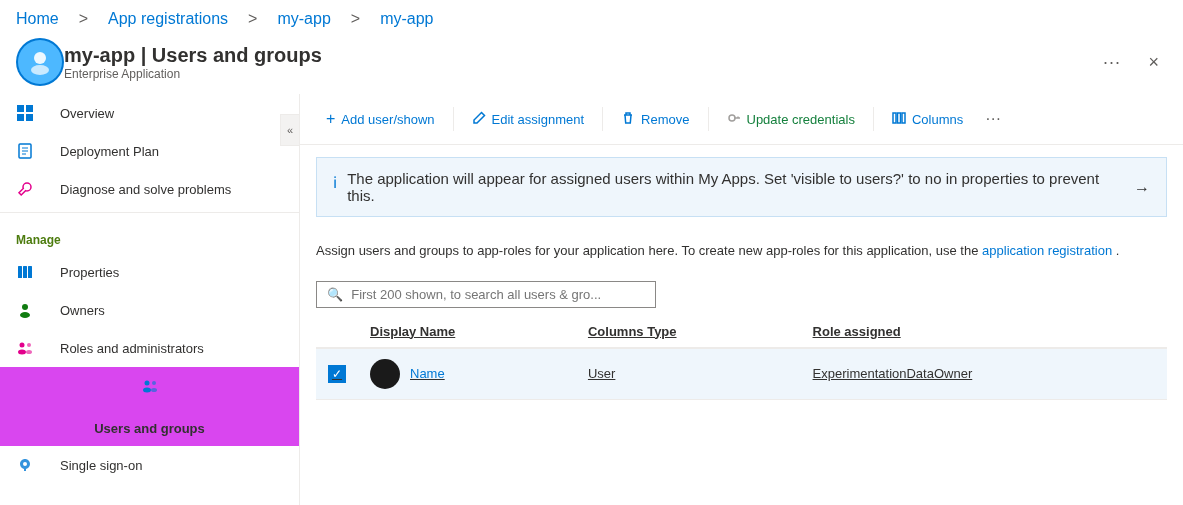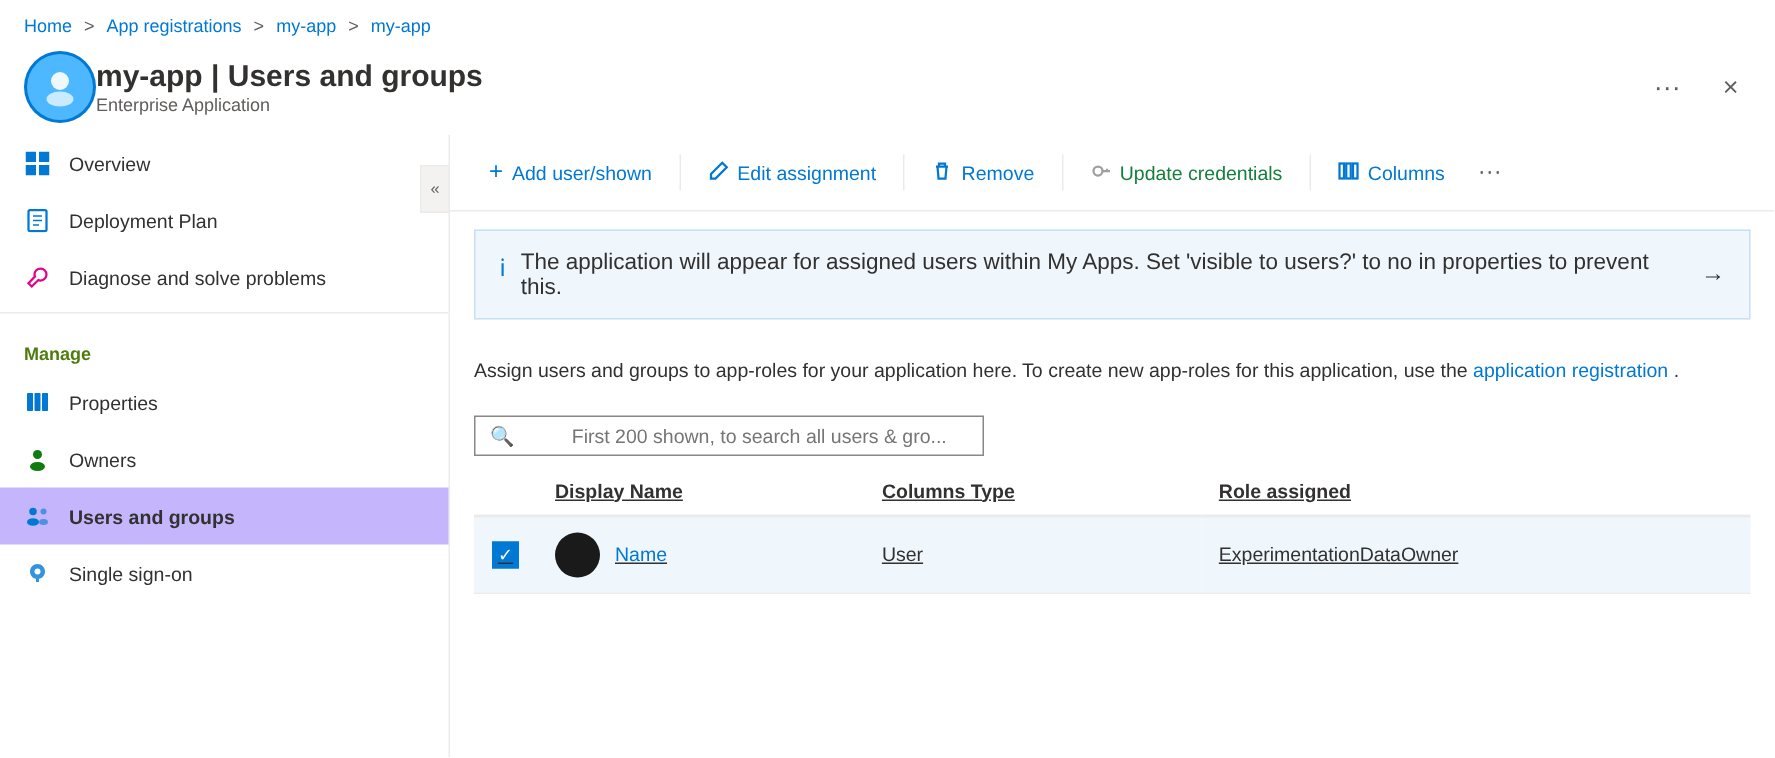--- a/index.html
+++ b/index.html
@@ -1,41 +1,41 @@
 <!DOCTYPE html>
 <html><head>
   <meta charset="utf-8">
   <style>
     * { box-sizing: border-box; margin: 0; padding: 0; }
     body { font-family: 'Segoe UI', Arial, sans-serif; font-size: 13px; color: #323130; background: #fff; display: flex; flex-direction: column; height: 505px; width: 1183px; overflow: hidden; }
 
     
-    .breadcrumb { display: flex; align-items: center; padding: 10px 16px 6px 16px; font-size: 12px; color: #0078d4; gap: 8px; }
+    .breadcrumb { display: flex; align-items: center; padding: 10px 16px 6px 16px; font-size: 16px; color: #0078d4; gap: 20px; }
     .breadcrumb span { color: #605e5c; }
     .breadcrumb a { color: #0078d4; text-decoration: none; cursor: pointer; }
 
     
     .header { display: flex; align-items: center; padding: 4px 16px 8px 16px; justify-content: space-between; }
     .header-left { display: flex; align-items: center; gap: 0; }
     .app-icon { width: 48px; height: 48px; background: #0078d4; border-radius: 50%; display: flex; align-items: center; justify-content: center; color: #fff; font-size: 22px; flex-shrink: 0; }
     .app-icon-inner { width: 44px; height: 44px; background: #4db8ff; border-radius: 50%; display: flex; align-items: center; justify-content: center; }
     .header-title h1 { font-size: 20px; font-weight: 600; color: #323130; }
     .header-title .subtitle { font-size: 12px; color: #605e5c; }
     .header-right { display: flex; align-items: center; gap: 12px; }
     .ellipsis-btn { background: none; border: none; cursor: pointer; font-size: 18px; color: #605e5c; padding: 4px 8px; }
     .close-btn { background: none; border: none; cursor: pointer; font-size: 18px; color: #605e5c; padding: 4px 8px; }
 
     
     .main-layout { display: flex; flex: 1; overflow: hidden; }
 
     
     .sidebar { width: 300px; border-right: 1px solid #edebe9; display: flex; flex-direction: column; overflow-y: auto; flex-shrink: 0; position: relative; }
     .collapse-btn { position: absolute; right: -1px; top: 20px; width: 20px; height: 32px; background: #f3f2f1; border: 1px solid #edebe9; display: flex; align-items: center; justify-content: center; cursor: pointer; z-index: 10; font-size: 11px; color: #605e5c; }
-    .sidebar-item { display: flex; align-items: center; gap: 12px; padding: 10px 16px; cursor: pointer; color: #323130; font-size: 13px; }
-    .sidebar-item.active { background: #c4b5fd; font-weight: 600; }
+    .sidebar-item { display: flex; align-items: center; gap: 26px; padding: 10px 16px; cursor: pointer; color: #323130; font-size: 13px; }
+    .sidebar-item.active { background: #d946ef; font-weight: 600; flex-direction: column; }
     .sidebar-item .item-icon { width: 18px; height: 18px; display: flex; align-items: center; justify-content: center; flex-shrink: 0; }
     .sidebar-section-label { padding: 16px 16px 6px 16px; font-size: 12px; font-weight: 600; color: #4d7c0f; }
     .sidebar-divider { height: 1px; background: #edebe9; margin: 4px 0; }
 
     
     .content { flex: 1; display: flex; flex-direction: column; overflow: hidden; }
 
     
     .toolbar { display: flex; align-items: center; padding: 10px 16px; gap: 4px; border-bottom: 1px solid #edebe9; flex-shrink: 0; }
     .toolbar-btn { display: flex; align-items: center; gap: 6px; padding: 6px 10px; background: none; border: none; cursor: pointer; color: #0078d4; font-size: 13px; }
@@ -49,21 +49,21 @@
     .info-banner .info-text { font-size: 15px; color: #323130; flex: 1; }
     .info-banner .info-arrow { color: #323130; font-size: 16px; align-self: center; }
 
     
     .description { padding: 12px 16px; font-size: 13px; color: #323130; line-height: 1.5; }
     .description a { color: #0078d4; text-decoration: none; }
 
     
     .search-container { padding: 8px 16px; }
     .search-box { display: flex; align-items: center; border: 1px solid #8a8886; padding: 5px 10px; gap: 8px; max-width: 340px; }
-    .search-box input { border: none; outline: none; font-size: 13px; color: #323130; width: 280px; background: transparent; text-align: right; }
+    .search-box input { border: none; outline: none; font-size: 13px; color: #323130; width: 280px; background: transparent; }
     .search-icon { color: #605e5c; font-size: 13px; }
 
     
     .table-container { padding: 0 16px; flex: 1; overflow: auto; }
     .data-table { width: 100%; border-collapse: collapse; text-decoration: underline; }
     .data-table th { text-align: left; padding: 8px 12px; font-size: 13px; font-weight: 600; color: #323130; border-bottom: 2px solid #edebe9; white-space: nowrap; }
     .data-table td { padding: 10px 12px; font-size: 13px; color: #323130; border-bottom: 1px solid #edebe9; }
     .data-table tr.selected td { background: #eff6fc; }
     .checkbox { width: 18px; height: 18px; background: #0078d4; border: 1px solid #0078d4; display: flex; align-items: center; justify-content: center; color: #fff; font-size: 12px; flex-shrink: 0; }
     .user-avatar { width: 30px; height: 30px; background: #1a1a1a; border-radius: 50%; display: flex; align-items: center; justify-content: center; color: #fff; font-size: 14px; }
@@ -170,20 +170,31 @@
     <div class="sidebar-item">
       <div class="item-icon icon-owners">
         <svg width="16" height="16" viewBox="0 0 16 16" fill="none">
             <circle cx="8" cy="5" r="3" fill="#107c10"></circle>
             <ellipse cx="8" cy="13" rx="5" ry="3" fill="#107c10"></ellipse>
           </svg>
       </div>
       <span>Owners</span>
     </div>
 
+    <div class="sidebar-item">
+      <div class="item-icon icon-roles">
+        <svg width="16" height="16" viewBox="0 0 16 16" fill="none">
+            <circle cx="5" cy="5" r="2.5" fill="#e3008c"></circle>
+            <ellipse cx="5" cy="12" rx="4" ry="2.5" fill="#e3008c"></ellipse>
+            <circle cx="12" cy="5" r="2" fill="#e3008c" opacity="0.6"></circle>
+            <ellipse cx="12" cy="12" rx="3" ry="2" fill="#e3008c" opacity="0.6"></ellipse>
+          </svg>
+      </div>
+      <span>Roles and administrators</span>
+    </div>
 
     <div class="sidebar-item active">
       <div class="item-icon icon-users">
         <svg width="16" height="16" viewBox="0 0 16 16" fill="none">
             <circle cx="5" cy="5" r="2.5" fill="#0078d4"></circle>
             <ellipse cx="5" cy="12" rx="4" ry="2.5" fill="#0078d4"></ellipse>
             <circle cx="12" cy="5" r="2" fill="#0078d4" opacity="0.6"></circle>
             <ellipse cx="12" cy="12" rx="3" ry="2" fill="#0078d4" opacity="0.6"></ellipse>
           </svg>
       </div>

